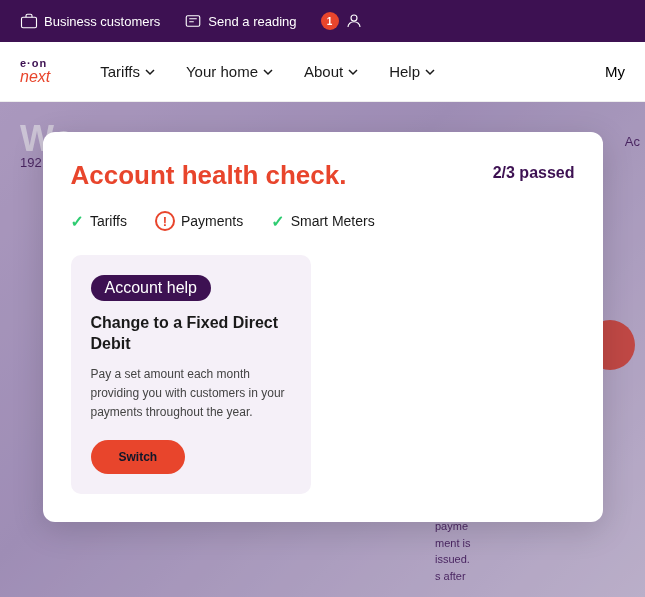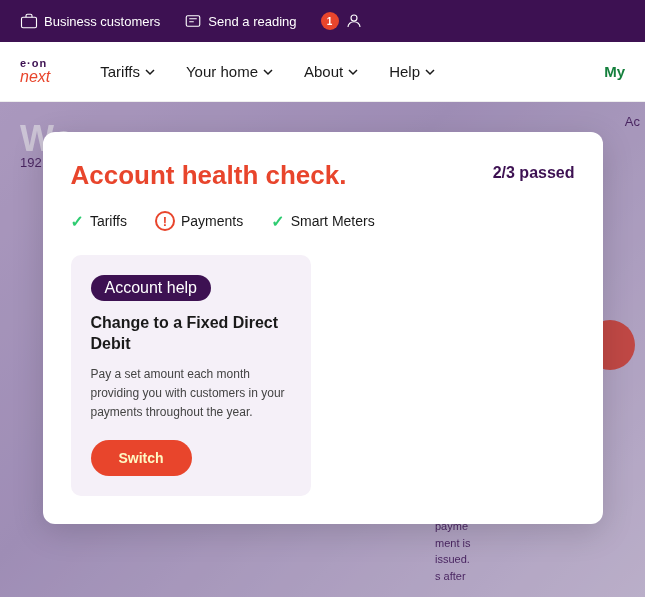--- a/index.html
+++ b/index.html
@@ -87,23 +87,23 @@
       font-size: 15px;
       font-weight: 500;
       cursor: pointer;
     }
     .nav-chevron {
       width: 12px;
       height: 12px;
     }
     .nav-my {
       margin-left: auto;
-      color: #15803d;
+      color: #000000;
       font-size: 15px;
-      font-weight: 700;
+      font-weight: 400;
       cursor: pointer;
     }
 
     
     .page-bg {
       background: linear-gradient(135deg, #c9b8d8 0%, #b8a8cc 40%, #e0d8e8 100%);
       position: absolute;
       top: 102px;
       left: 0;
       right: 0;
@@ -127,21 +127,21 @@
       top: 155px;
       left: 20px;
       color: #3d1152;
       font-size: 13px;
       z-index: 1;
     }
 
     
     .bg-right-text {
       position: absolute;
-      top: 114px;
+      top: 134px;
       right: 5px;
       color: #3d1152;
       font-size: 13px;
       z-index: 1;
       font-weight: 500;
     }
 
     
     .next-payment-section {
       position: absolute;
@@ -275,25 +275,25 @@
       line-height: 1.3;
     }
     .card-desc {
       font-size: 12px;
       color: #444;
       line-height: 1.6;
       margin-bottom: 18px;
     }
     .switch-btn {
       background: #e8452c;
-      color: #fef9c3;
+      color: #0f172a;
       border: none;
       border-radius: 24px;
       padding: 10px 28px;
-      font-size: 14px;
+      font-size: 12px;
       font-weight: 700;
       cursor: pointer;
     }
   </style>
 </head>
 <body>
 
 <div class="utility-bar">
   <a class="utility-bar-item">
     <svg class="utility-icon" viewBox="0 0 24 24">

